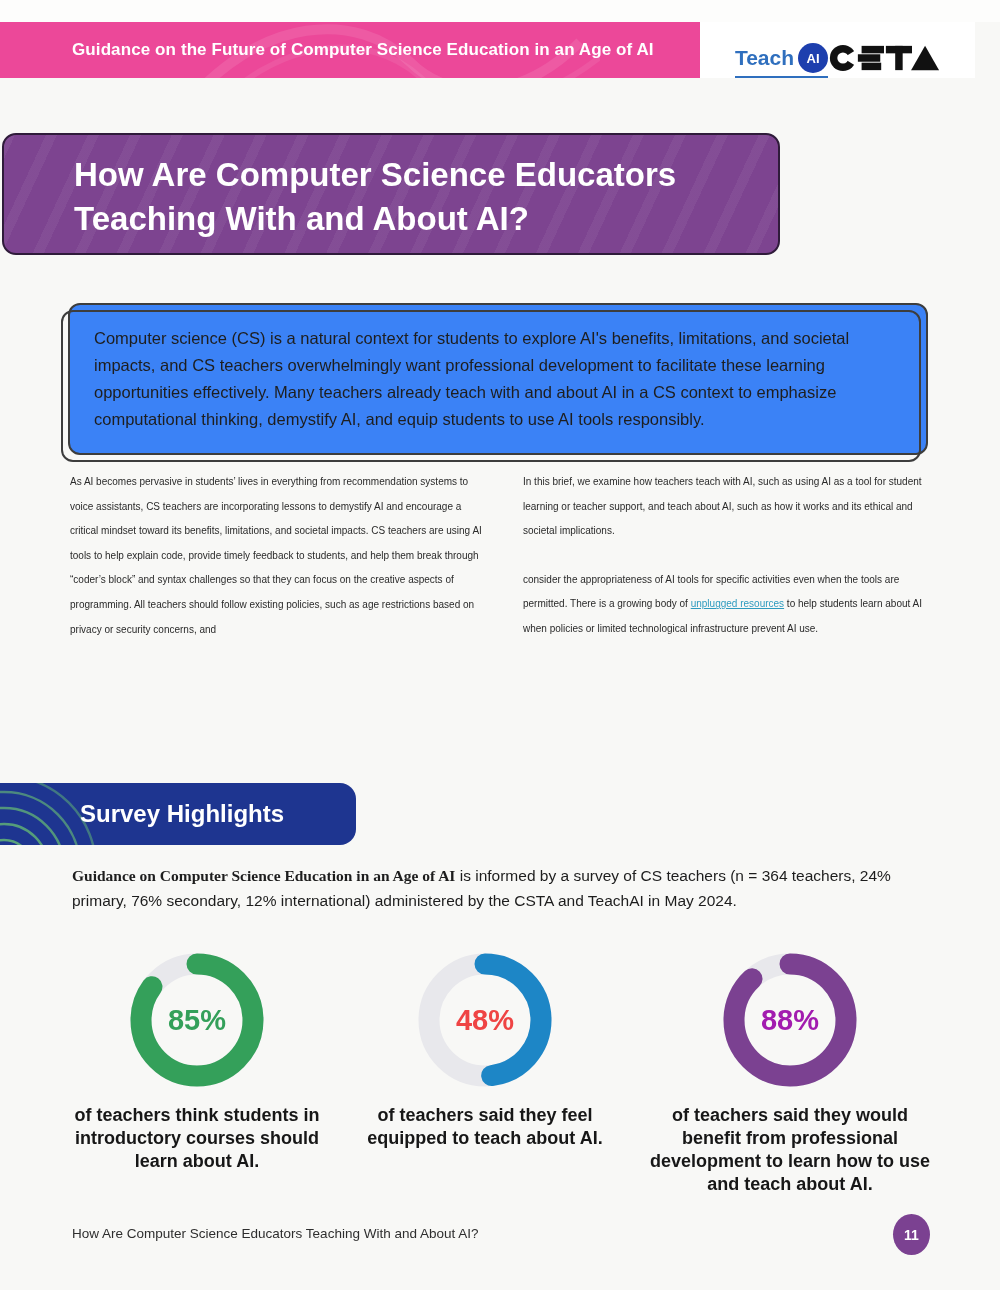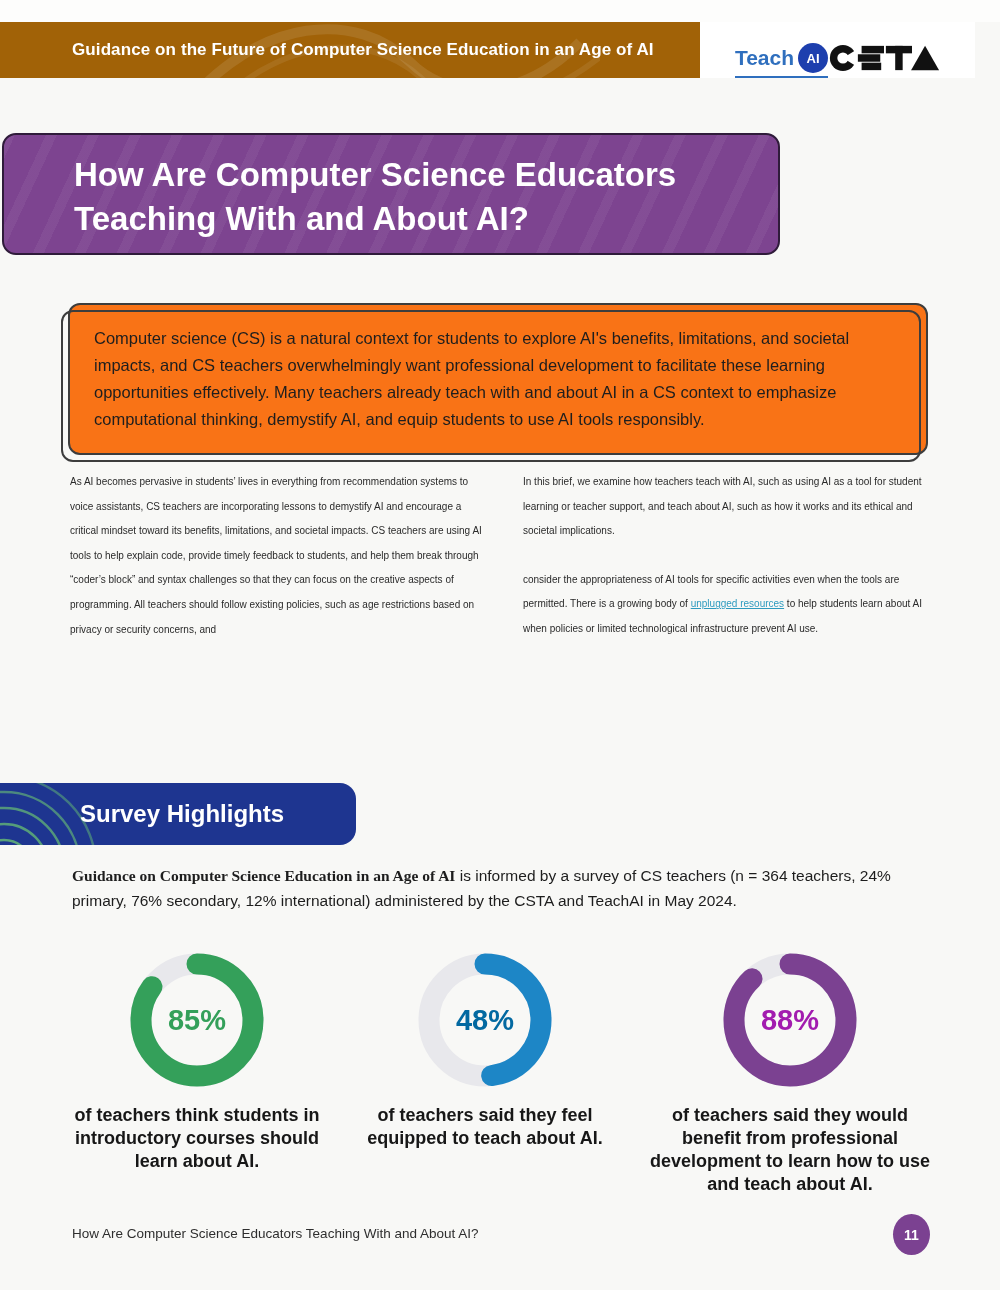--- a/index.html
+++ b/index.html
@@ -6,39 +6,39 @@
   html,body { width:1000px; }
   body {
     font-family:"Liberation Sans", sans-serif;
     background:#f8f8f6;
     color:#222;
   }
   .page { position:relative; width:1000px; height:1290px; overflow:hidden; background:#f8f8f6; }
   .top-strip { position:absolute; top:0; left:0; width:1000px; height:22px; background:#fdfdfc; }
 
   
-  .band { position:absolute; top:22px; left:0; width:700px; height:56px; background:#a16207; overflow:hidden; }
+  .band { position:absolute; top:22px; left:0; width:700px; height:56px; background:#ec4899; overflow:hidden; }
   .band svg.deco { position:absolute; top:-20px; left:180px; }
   .band-title { position:absolute; top:0; left:72px; height:56px; display:flex; align-items:center;
     color:#fff; font-weight:bold; font-size:17px; letter-spacing:.1px; z-index:2; }
   .logo-panel { position:absolute; top:22px; left:700px; width:275px; height:56px; background:#ffffff;
     display:flex; align-items:flex-end; justify-content:center; }
   .teachai { display:flex; align-items:center; gap:4px; border-bottom:2px solid #2f6fbe; padding-bottom:3px; }
   .teachai .word { color:#2f6fbe; font-weight:bold; font-size:21px; }
   .teachai .ai-circle { width:30px; height:30px; border-radius:50%; background:#1d3fae; color:#fff;
     font-weight:bold; font-size:13px; display:flex; align-items:center; justify-content:center; }
 
   
   .hero { position:absolute; top:133px; left:2px; width:778px; height:122px; background:#7d4490;
     border:2px solid #2f1b3a; border-radius:14px; overflow:hidden;
     background-image:repeating-linear-gradient(115deg, rgba(255,255,255,0.05) 0 10px, transparent 10px 38px); }
   .hero h1 { position:absolute; top:18px; left:70px; width:690px; color:#fff; font-size:33px; line-height:44px; font-weight:bold; }
 
   
-  .quote-box { position:absolute; top:303px; left:68px; width:860px; background:#f97316;
+  .quote-box { position:absolute; top:303px; left:68px; width:860px; background:#3b82f6;
     border:2px solid #3d3d3d; border-radius:12px; padding:20px 24px; z-index:1; }
   .quote-box::after { content:""; position:absolute; inset:-2px; border:2px solid #3d3d3d; border-radius:12px;
     transform:translate(-7px,7px); z-index:-1; }
   .quote-box p { font-size:16.5px; line-height:27px; color:#1e1e1e; }
 
   
   .col { position:absolute; top:470px; font-size:10px; line-height:24.6px; color:#2a2a2a; }
   .col-left { left:70px; width:412px; }
   .col-right { left:523px; width:410px; }
   .col p + p { margin-top:24px; }
@@ -141,21 +141,21 @@
     </div>
     <figcaption>of teachers think students in introductory courses should learn about AI.</figcaption>
   </figure>
 
   <figure class="fig fig-2">
     <div class="donut-wrap">
       <div><svg width="140" height="140" viewBox="0 0 140 140">
             <circle cx="70" cy="70" r="56" fill="none" stroke="#e8e8ec" stroke-width="21"></circle>
             <circle cx="70" cy="70" r="56" fill="none" stroke="#1d86c6" stroke-width="21" stroke-linecap="round" stroke-dasharray="168.8920210569873 351.85837720205683" transform="rotate(-90 70 70)"></circle>
           </svg></div>
-      <div class="donut-label" style="color: #0369a1;">48%</div>
+      <div class="donut-label" style="color: #ef4444;">48%</div>
     </div>
     <figcaption>of teachers said they feel equipped to teach about AI.</figcaption>
   </figure>
 
   <figure class="fig fig-3">
     <div class="donut-wrap">
       <div><svg width="140" height="140" viewBox="0 0 140 140">
             <circle cx="70" cy="70" r="56" fill="none" stroke="#e8e8ec" stroke-width="21"></circle>
             <circle cx="70" cy="70" r="56" fill="none" stroke="#7b4191" stroke-width="21" stroke-linecap="round" stroke-dasharray="309.63537193781 351.85837720205683" transform="rotate(-90 70 70)"></circle>
           </svg></div>

